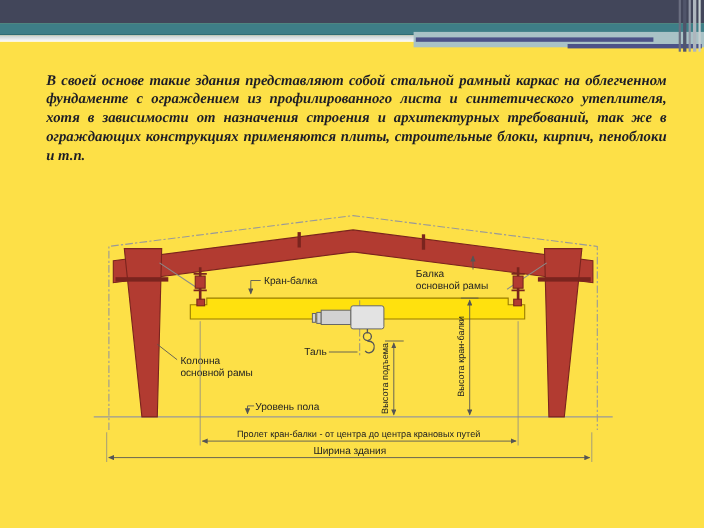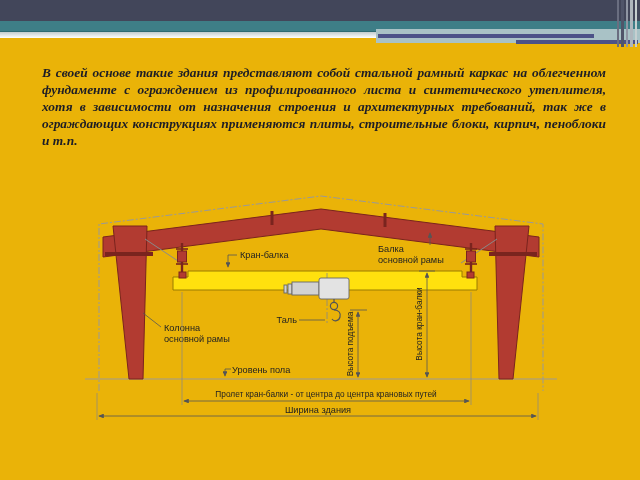--- a/index.html
+++ b/index.html
@@ -1,16 +1,16 @@
 <!DOCTYPE html>
 <html style="--navy: #42465a; --teal: #3e7e87; --teal-dark: #2f6b73; --band: #a9c2c6; --purple: #4c5288; --frame-red: #b23b31; --frame-red-dark: #7a241e; --beam-yellow: #ffe10e; --beam-outline: #9a7d00; --text-dark: #1d1d26;"><head>
 <meta charset="utf-8">
 <style>
   html,body{margin:0;padding:0;background:#888;}
-  #slide{position:relative;width:640px;height:480px;background:#eab308;overflow:hidden;
+  #slide{position:relative;width:640px;height:480px;background:#fde047;overflow:hidden;
          font-family:"Liberation Sans",sans-serif;}
   
   .bar{position:absolute;left:0;right:0;}
   #bar-navy{top:0;height:21px;background:var(--navy,#42465a);}
   #bar-teal{top:21px;height:10px;background:var(--teal,#3e7e87);border-bottom:1px solid var(--teal-dark,#2f6b73);}
   #bar-fade{top:32px;height:6px;background:linear-gradient(#c3ccce,#ffffff);}
   #band-right{position:absolute;left:376px;top:29px;width:264px;height:14px;background:var(--band,#a9c2c6);}
   .pline{position:absolute;height:4px;background:var(--purple,#4c5288);}
   #pline1{left:378px;top:34px;width:216px;}
   #pline2{left:516px;top:40px;width:122px;}

